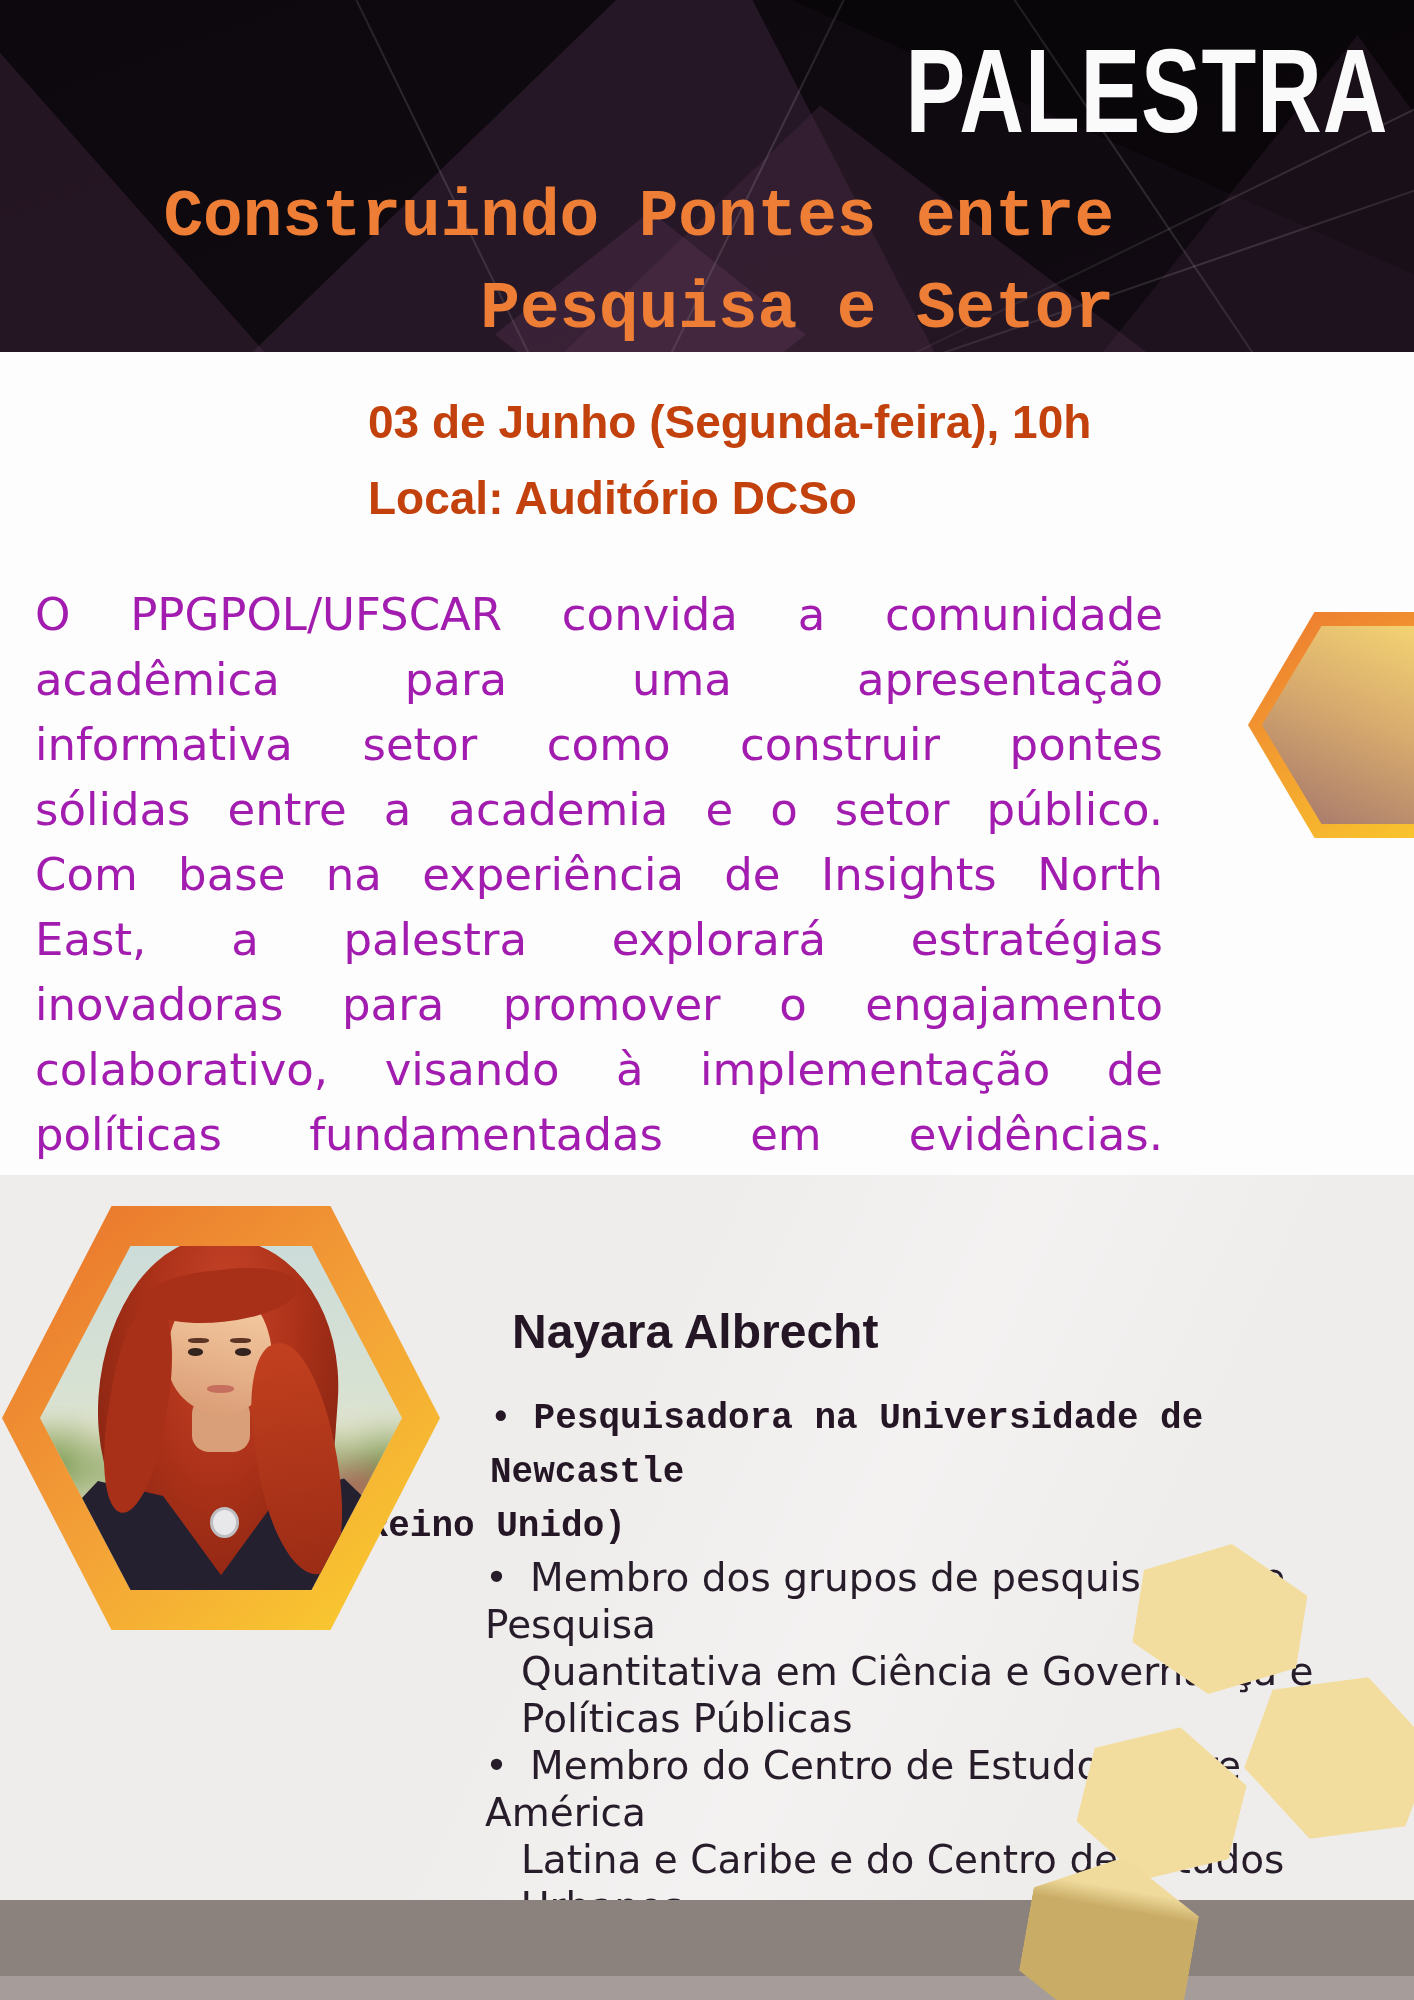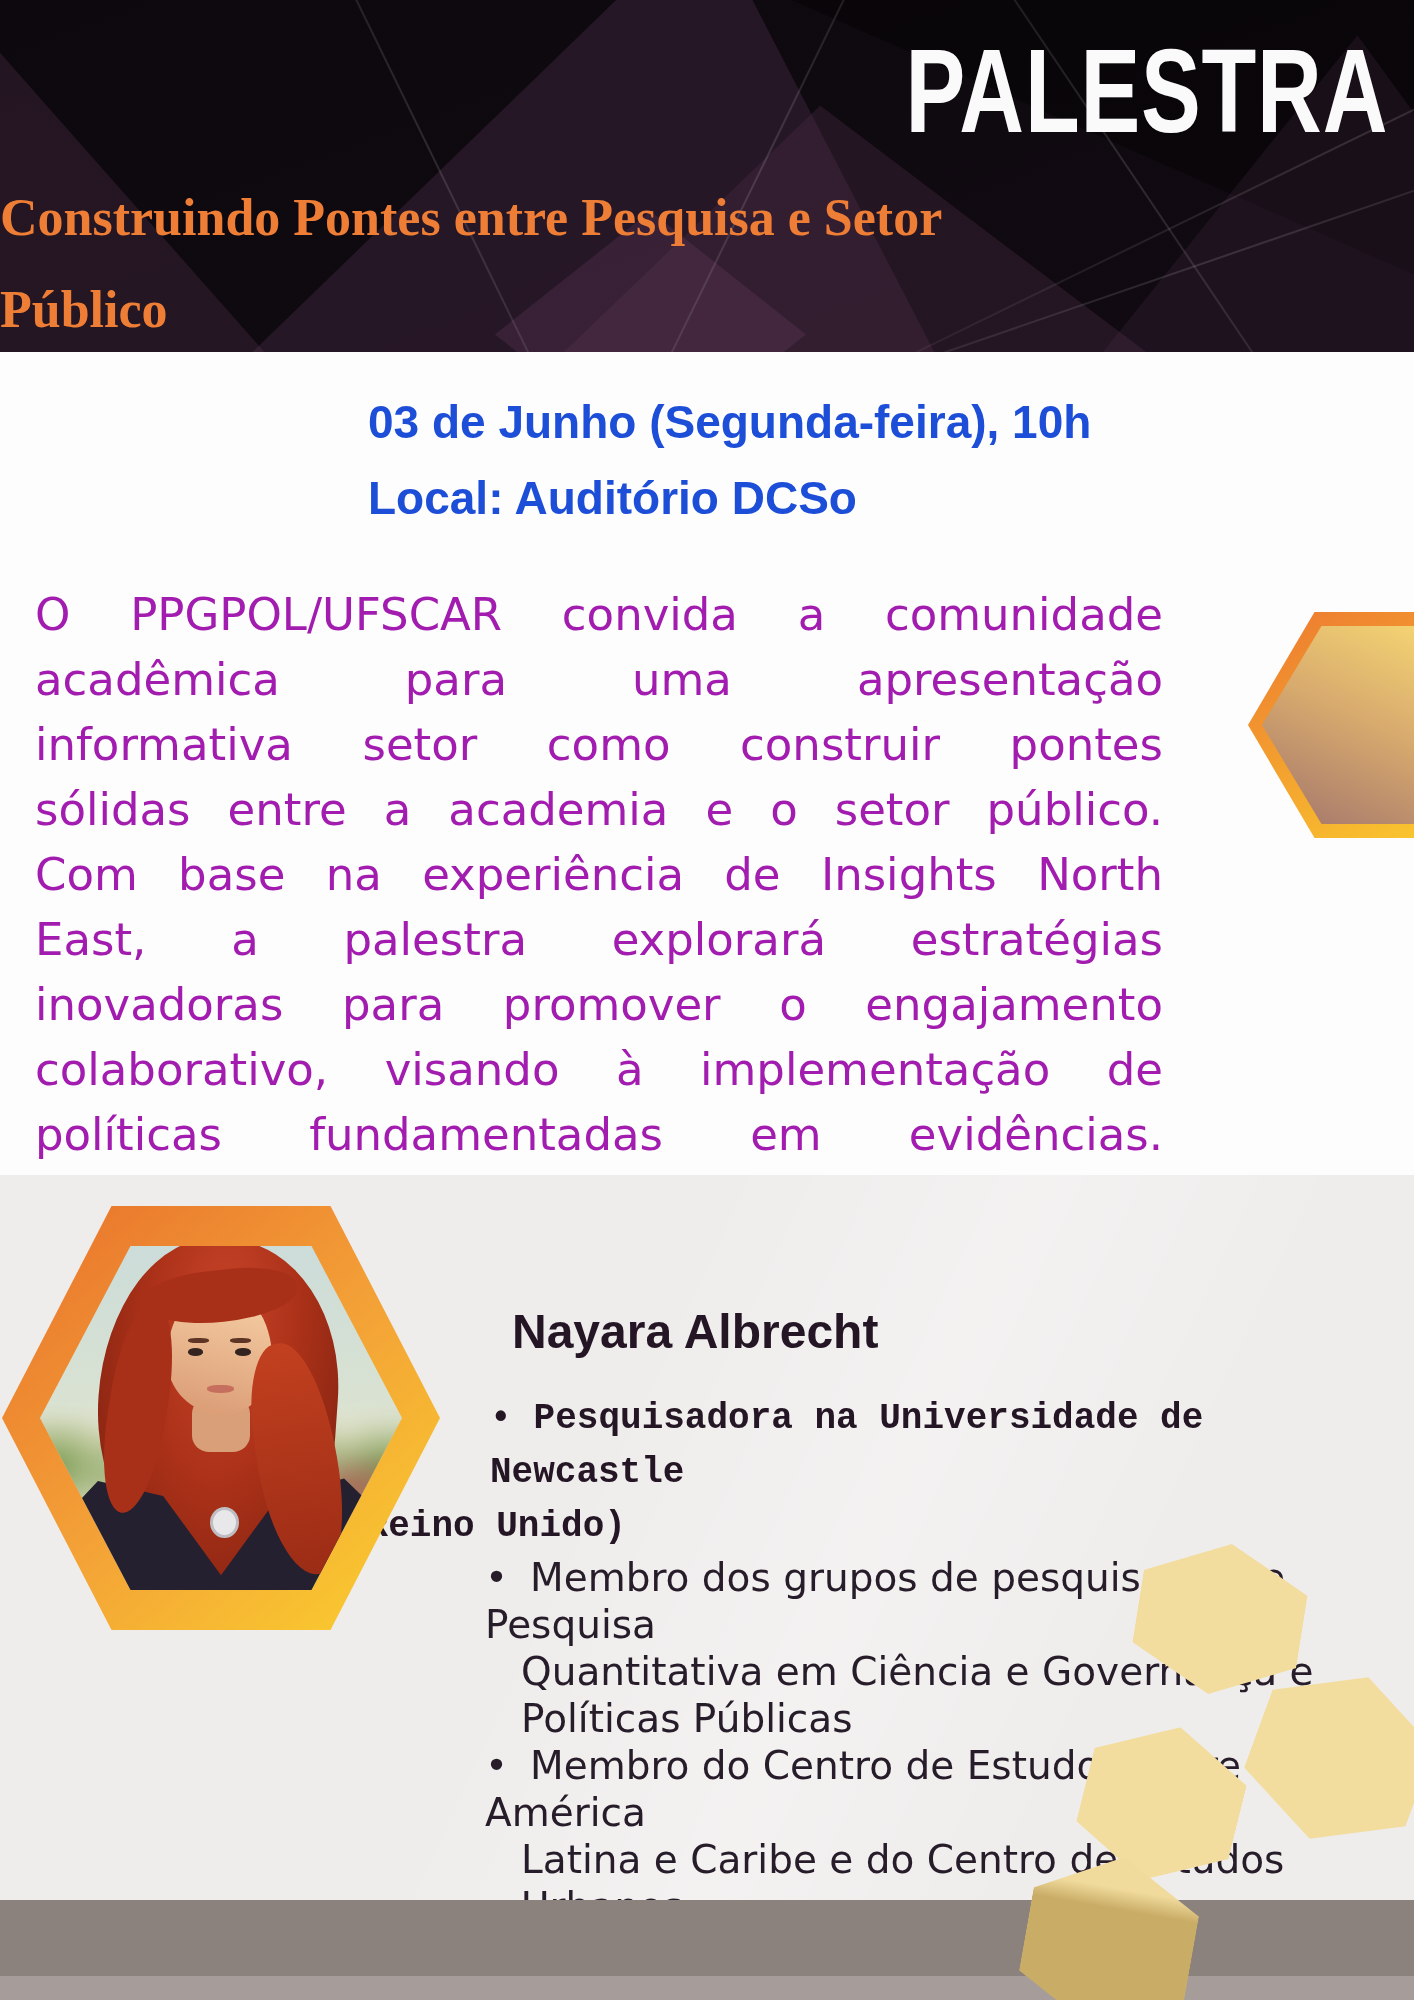--- a/index.html
+++ b/index.html
@@ -24,28 +24,28 @@
   .l2 { top:150px; left:-180px; transform:rotate(-64deg); }
   .l3 { top:170px; left:180px;  transform:rotate(56deg); }
   .l4 { top:130px; left:420px;  transform:rotate(-26deg); }
   .l5 { top:260px; left:260px;  transform:rotate(-19deg); }
 
   .kicker { position:absolute; top:32px; right:26px;
             font-family:"Liberation Sans", sans-serif; font-weight:700;
             font-size:118px; line-height:1.0; color:#fafafa;
             transform:scaleX(.76); transform-origin:100% 50%; letter-spacing:1px; }
 
-  .title { position:absolute; top:172px; left:0; width:1114px; text-align:left;
-           font-family:Liberation Serif, serif; font-weight:700;
-           font-size:52px; line-height:92px; color:#ee7d35; }
+  .title { position:absolute; top:172px; left:0; width:1114px; text-align:right;
+           font-family:Liberation Mono, monospace; font-weight:700;
+           font-size:66px; line-height:92px; color:#ee7d35; }
 
   
   .event-date { position:absolute; left:368px; top:384px;
                 font-family:"Liberation Sans", sans-serif; font-weight:700;
-                font-size:46px; line-height:76px; color:#1d4ed8; }
+                font-size:46px; line-height:76px; color:#c2410c; }
 
   .desc { position:absolute; left:35px; top:582px; width:1128px;
           font-size:45px; line-height:65px; color:#a21caf; }
   .desc .dline { text-align:justify; text-align-last:justify; }
 
   .hex { clip-path:polygon(0% 50%, 25% 0%, 75% 0%, 100% 50%, 75% 100%, 25% 100%); }
   .hex-right { position:absolute; left:1248px; top:612px; width:266px; height:226px; }
   .hex-right .outer { position:absolute; inset:0;
       background:linear-gradient(150deg,#ee8030 10%,#f9c42e 85%); }
   .hex-right .inner { position:absolute; inset:14px;

